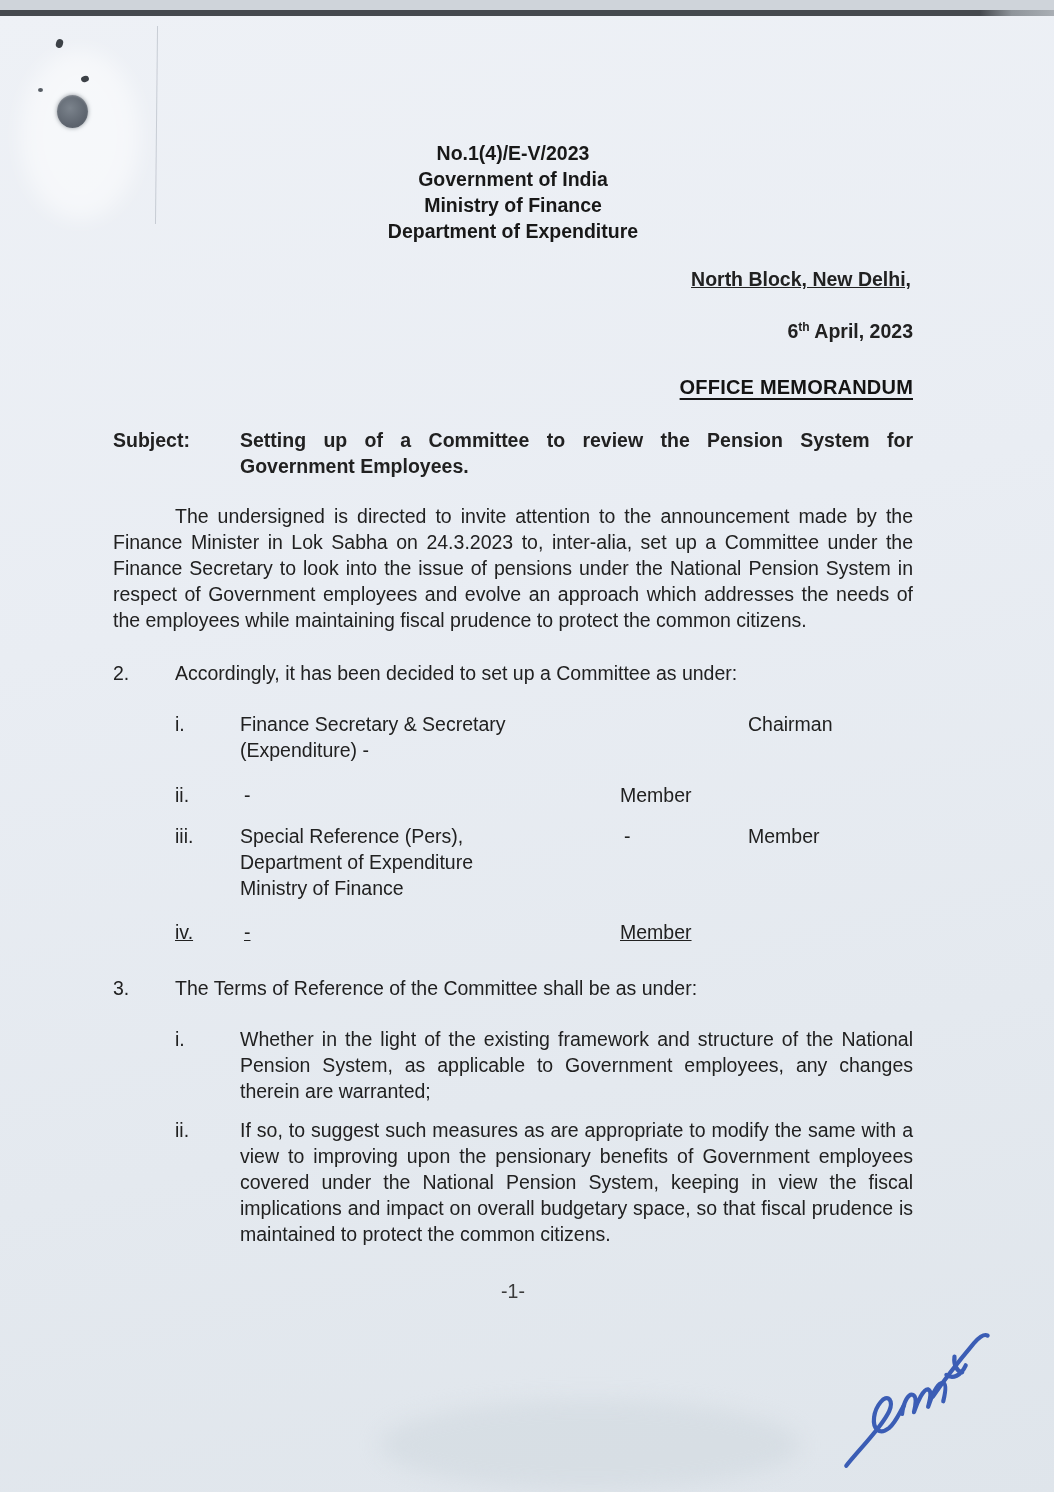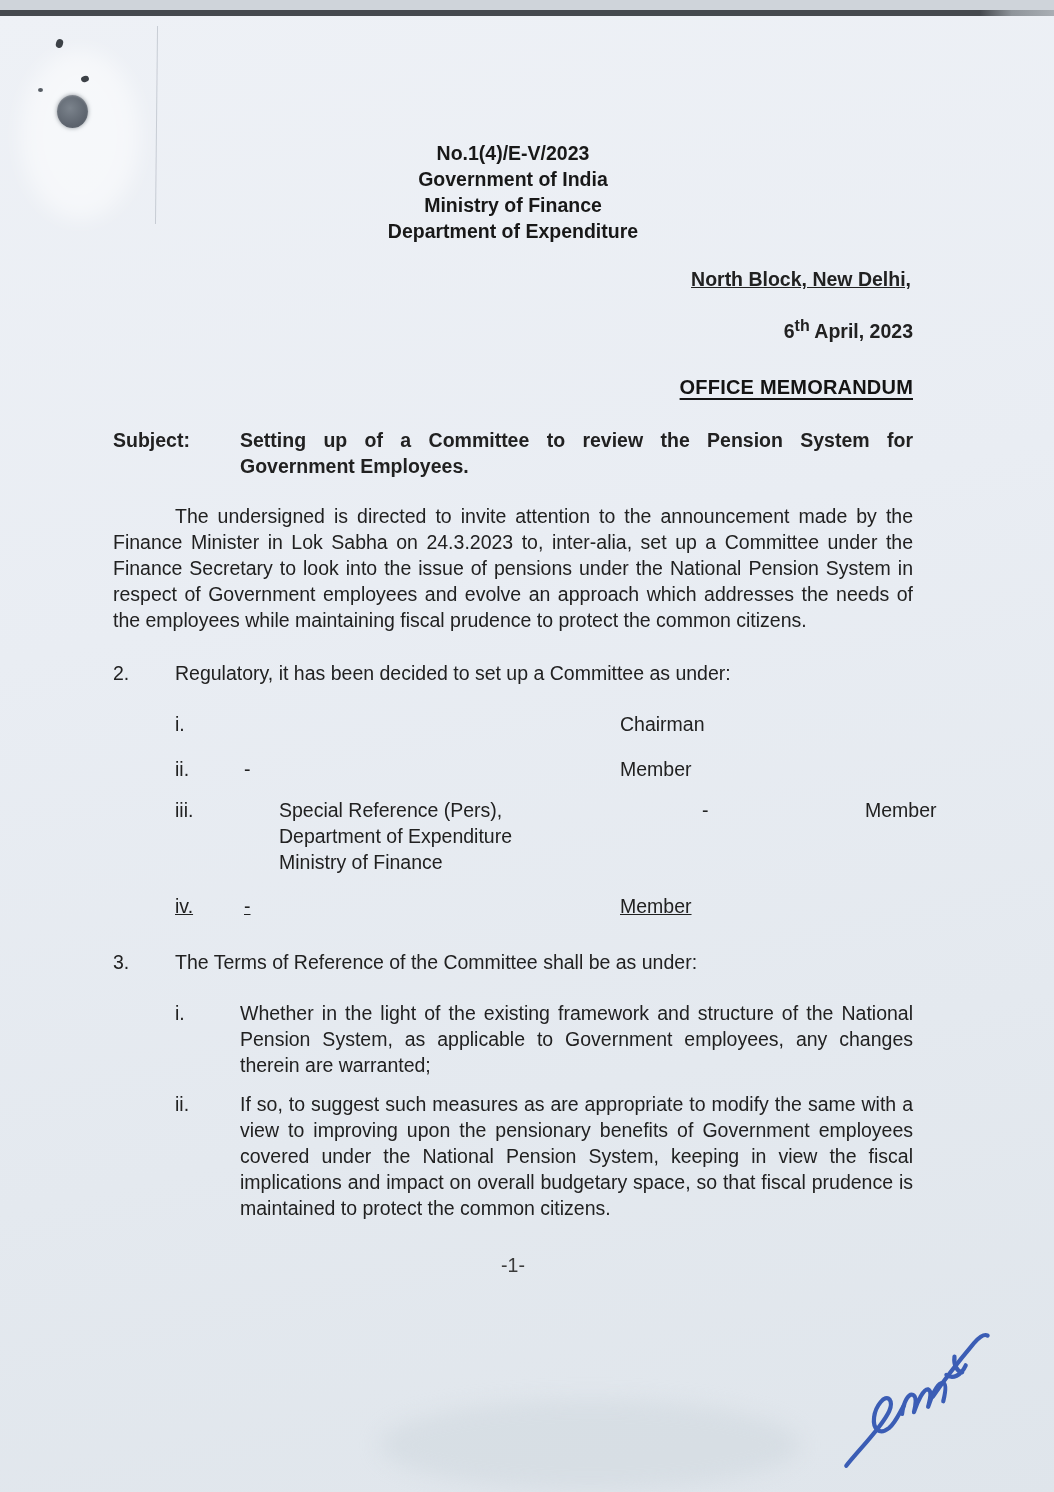--- a/index.html
+++ b/index.html
@@ -31,42 +31,42 @@
     background:rgba(148,156,166,.42);transform:rotate(.6deg);
   }
   .smudge{position:absolute;border-radius:50%;filter:blur(10px);}
   .smudge-1{left:20px;top:40px;width:120px;height:170px;background:rgba(255,255,255,.5);}
   .smudge-2{left:380px;top:1390px;width:420px;height:90px;background:rgba(205,212,220,.45);}
 
   .content{position:absolute;left:113px;top:130px;width:800px;font-size:19.5px;line-height:26px;}
   .header-center{text-align:center;font-weight:bold;color:#181818;}
   .place-line{margin-top:22px;text-align:right;font-weight:bold;padding-right:2px;text-decoration:underline;}
   .date-line{margin-top:26px;text-align:right;font-weight:bold;}
-  .date-line sup{font-size:16px;line-height:0;}
+  .date-line sup{font-size:12px;line-height:0;}
 
   .doc-title{
     margin-top:30px;text-align:right;font-weight:bold;color:#141414;
     text-decoration:underline;text-underline-offset:4px;font-size:20px;letter-spacing:.2px;
   }
 
   .subject-row{margin-top:27px;display:grid;grid-template-columns:127px 673px;}
   .subject-row .label{font-weight:bold;}
   .subject-row .text{font-weight:bold;text-align:justify;}
 
   .para1{margin:24px 0 0 0;text-indent:62px;text-align:justify;}
 
   .section-row{display:grid;grid-template-columns:62px 738px;}
   .section-2{margin-top:27px;}
   .section-3{margin-top:30px;}
 
   .committee-row{margin-left:62px;display:grid;grid-template-columns:65px 380px 128px 1fr;}
   .committee-row .dash{padding-left:4px;}
   .c-i{margin-top:25px;}
   .c-ii{margin-top:19px;}
-  .c-iii{margin-top:15px;gap:39px;}
+  .c-iii{margin-top:15px;}
   .c-iv{margin-top:18px;text-decoration:underline;}
 
   .term-row{margin-left:62px;display:grid;grid-template-columns:65px 673px;}
   .term-row .text{text-align:justify;}
   .t-i{margin-top:25px;}
   .t-ii{margin-top:13px;}
 
   .page-number{margin-top:31px;text-align:center;color:#3a3a3a;}
 
   .signature{
@@ -105,25 +105,28 @@
 
     <div class="subject-row">
       <div class="label">Subject:</div>
       <div class="text">Setting up of a Committee to review the Pension System for Government Employees.</div>
     </div>
 
     <p class="para1">The undersigned is directed to invite attention to the announcement made by the Finance Minister in Lok Sabha on 24.3.2023 to, inter-alia, set up a Committee under the Finance Secretary to look into the issue of pensions under the National Pension System in respect of Government employees and evolve an approach which addresses the needs of the employees while maintaining fiscal prudence to protect the common citizens.</p>
 
     <div class="section-row section-2">
       <div>2.</div>
-      <div>Regulatory, it has been decided to set up a Committee as under:</div>
+      <div>Accordingly, it has been decided to set up a Committee as under:</div>
     </div>
 
     <div class="committee-row c-i">
       <div>i.</div>
+      <div>
+        <div>Finance Secretary &amp; Secretary (Expenditure) -</div>
+      </div>
       <div class="dash"></div>
       <div>Chairman</div>
     </div>
 
     <div class="committee-row c-ii">
       <div>ii.</div>
       <div class="dash">-</div>
       <div>Member</div>
     </div>
 

